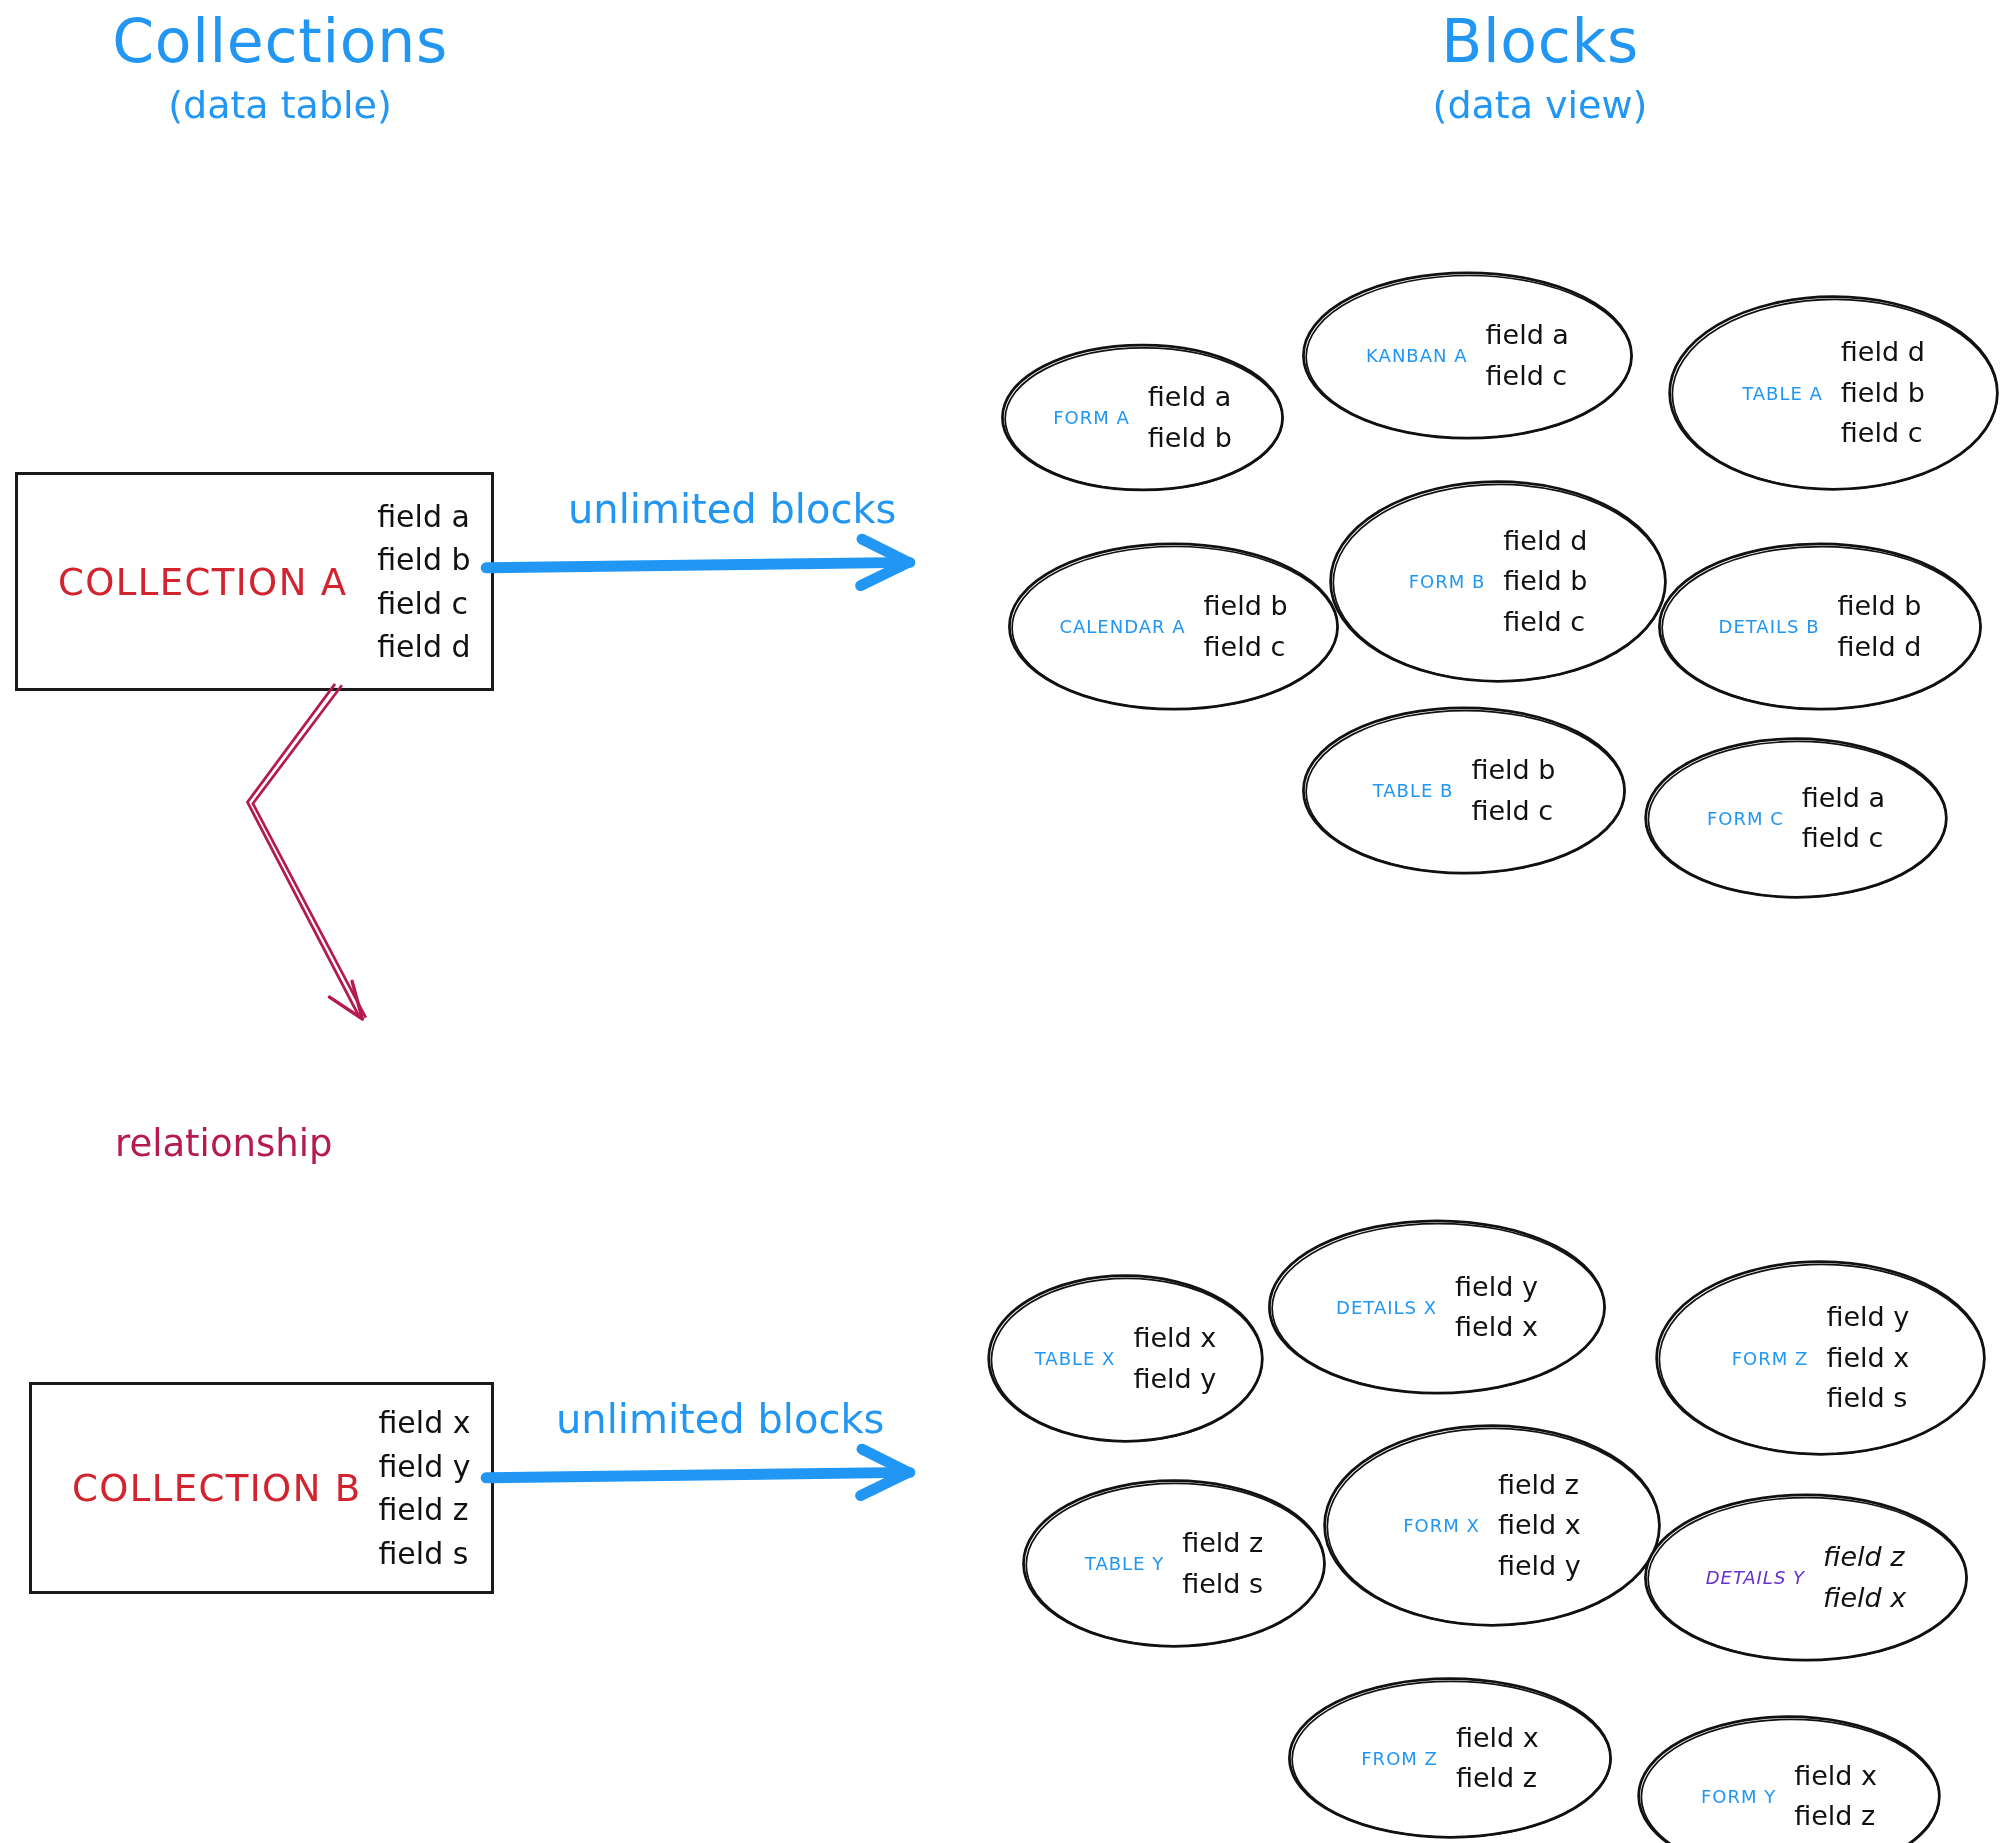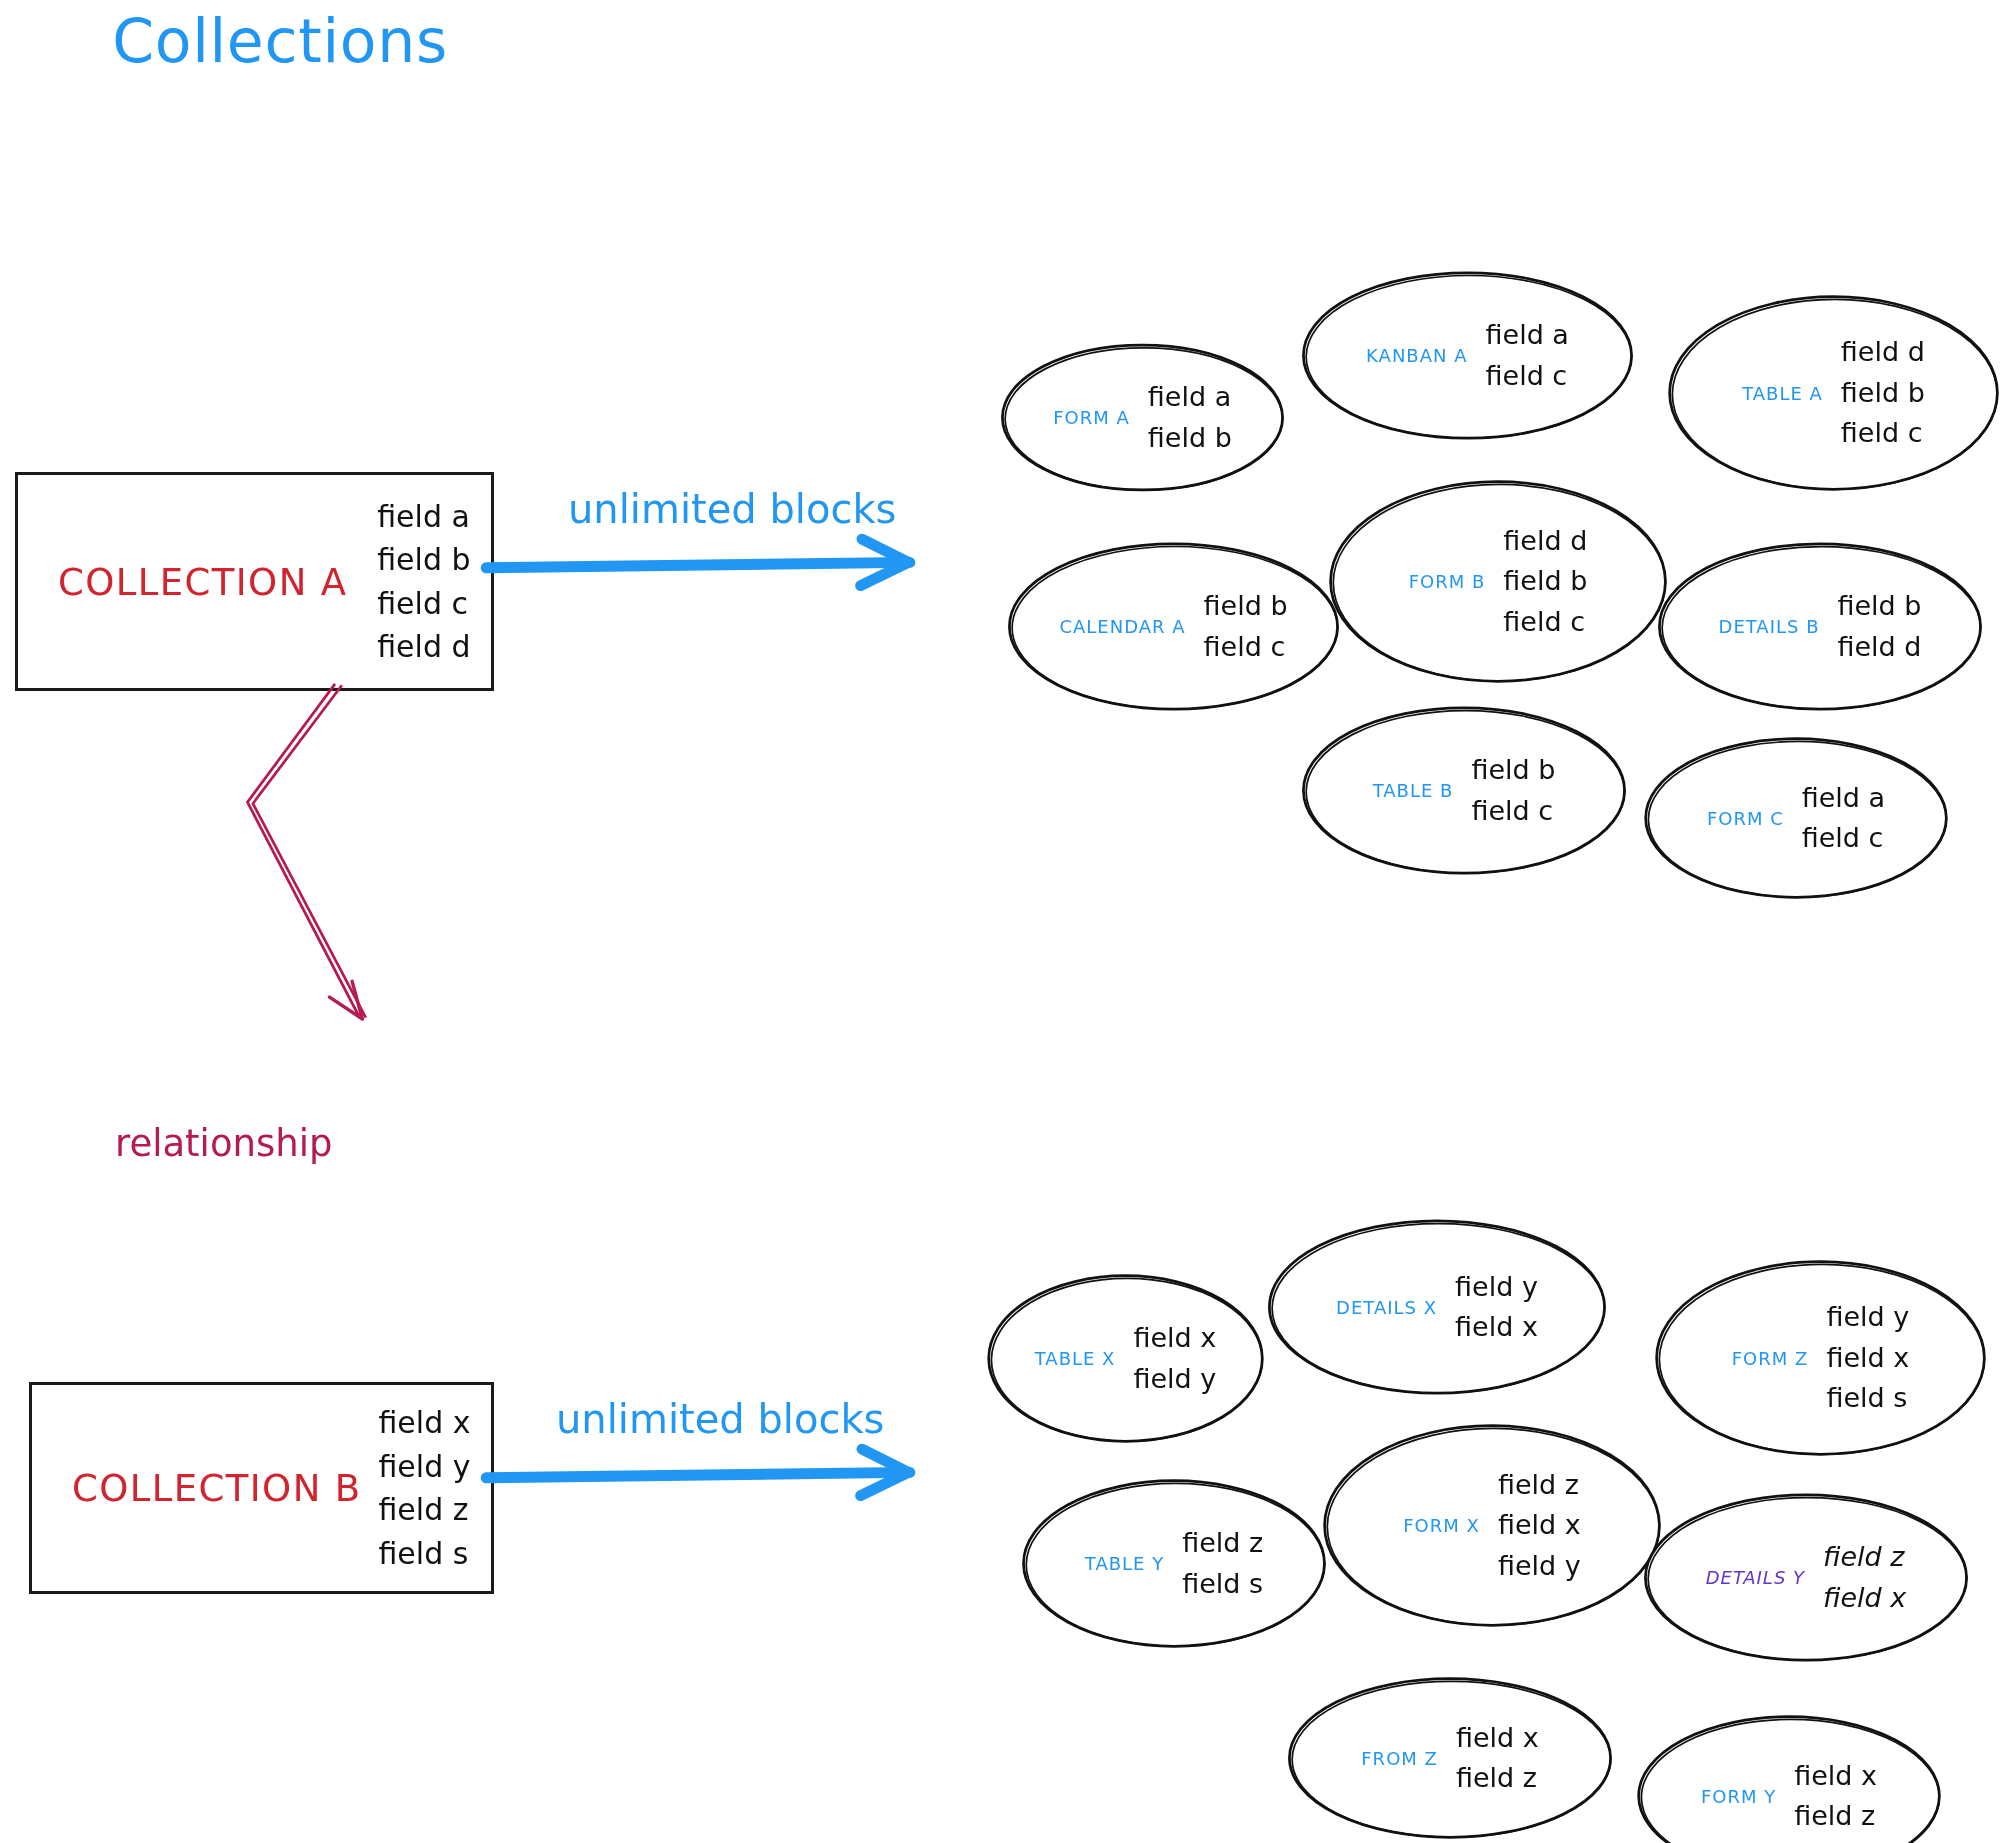--- a/index.html
+++ b/index.html
@@ -131,22 +131,27 @@
     white-space: nowrap;
   }
 </style>
 </head>
 <body>
 
 <div id="canvas">
 
   <div class="col-heading hand" style="left:68px; top:6.8px; width:424px;">
     <span class="title">Collections</span>
-  </div>
-
+    <span class="sub">(data table)</span>
+  </div>
+
+  <div class="col-heading hand" style="left:1321px; top:6.8px; width:438px;">
+    <span class="title">Blocks</span>
+    <span class="sub">(data view)</span>
+  </div>
 
   <div class="collection-box hand" style="left:15px; top:472px; width:479px; height:219px;">
     <span class="cname">COLLECTION A</span>
     <div class="fields">
       <span class="f">field a</span>
       <span class="f">field b</span>
       <span class="f">field c</span>
       <span class="f">field d</span>
     </div>
   </div>

